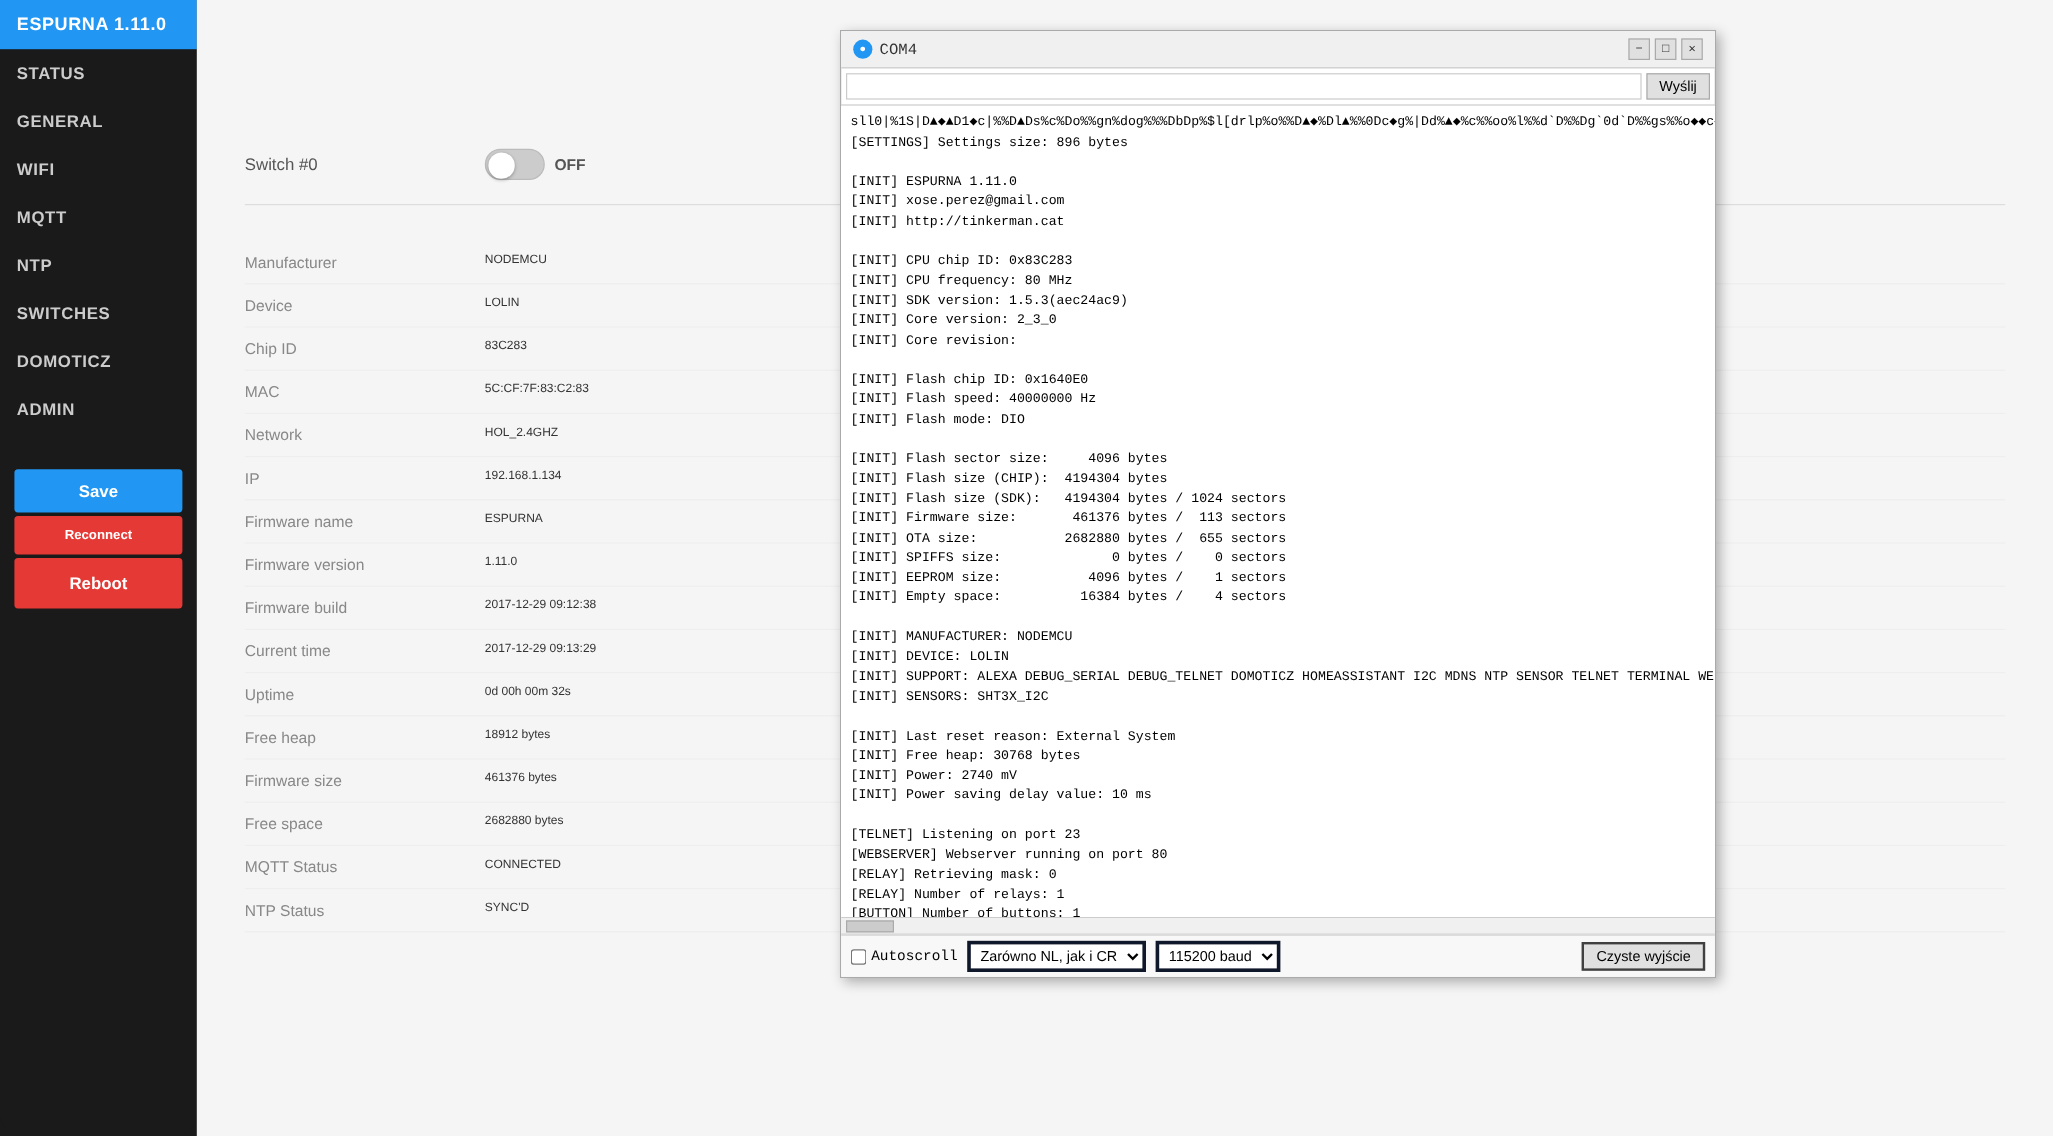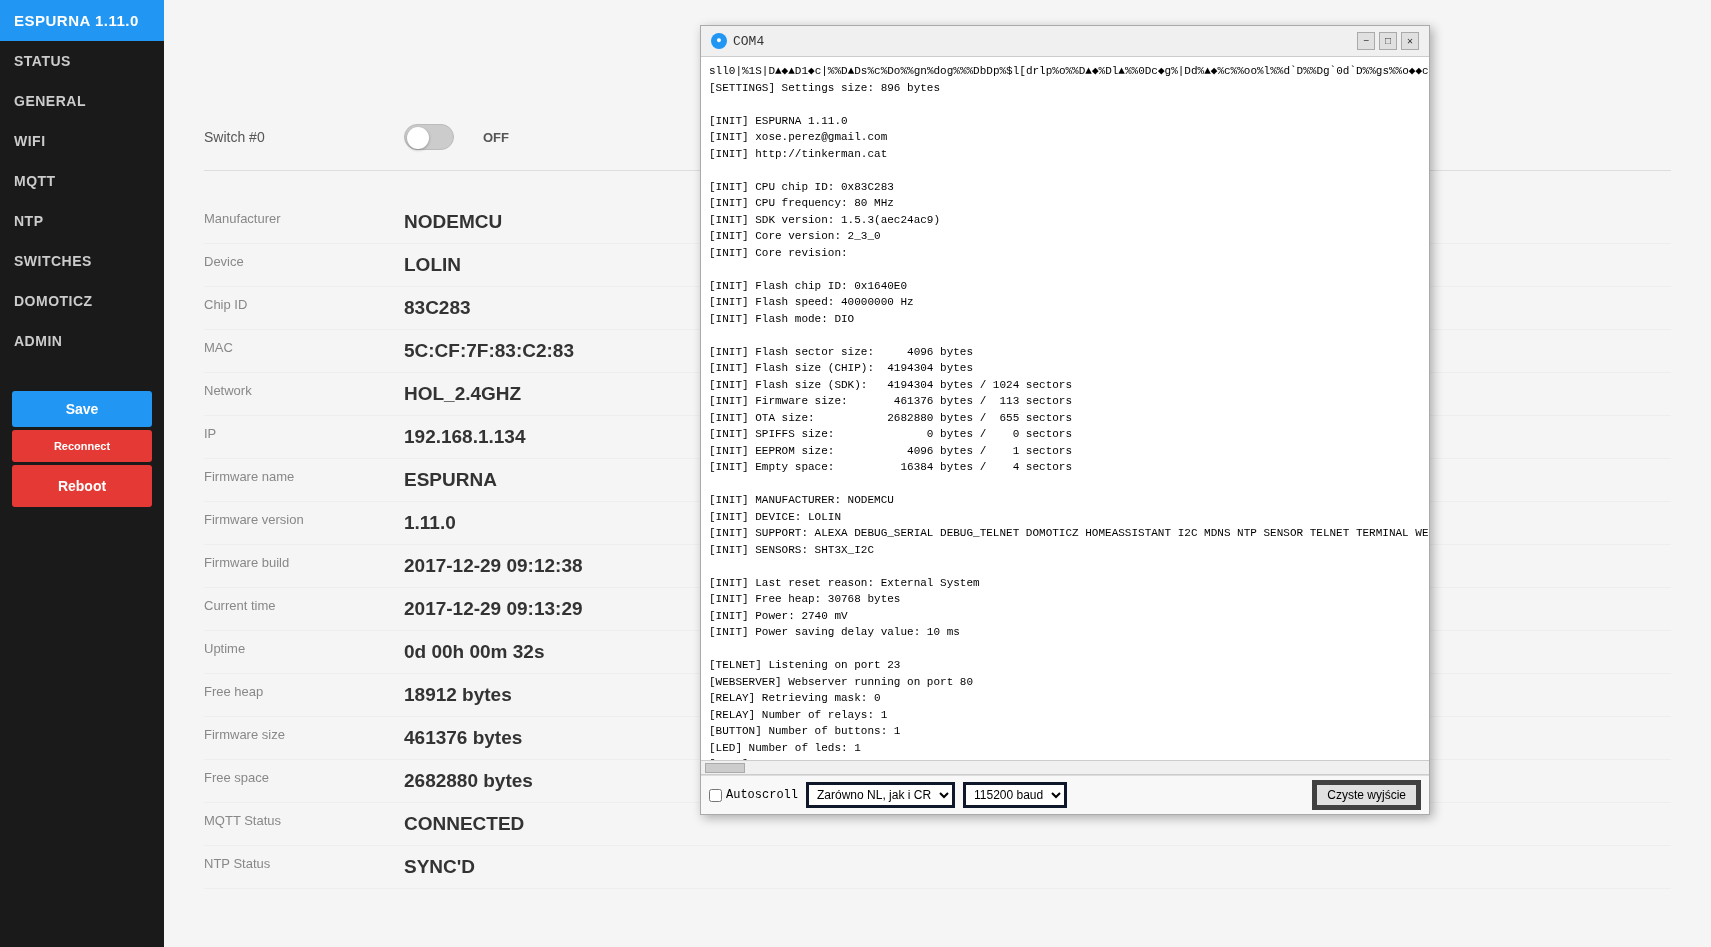--- a/index.html
+++ b/index.html
@@ -109,21 +109,20 @@
       border-bottom: 1px solid #ddd;
     }
     .switch-label {
       width: 200px;
       color: #555;
       font-size: 14px;
     }
     .toggle-container {
       display: flex;
       align-items: center;
-      gap: 21px;
     }
     .toggle-track {
       width: 50px;
       height: 26px;
       background: #ccc;
       border-radius: 13px;
       position: relative;
       cursor: pointer;
       border: 1px solid #bbb;
     }
@@ -153,22 +152,22 @@
       padding: 10px 0;
       border-bottom: 1px solid #eee;
     }
     .status-key {
       width: 200px;
       color: #888;
       font-size: 13px;
     }
     .status-val {
       color: #333;
-      font-size: 19px;
-      font-weight: 700;
+      font-size: 10px;
+      font-weight: 400;
     }
 
     
     #com-window {
       position: absolute;
       left: 700px;
       top: 25px;
       width: 730px;
       height: 790px;
       background: white;
@@ -287,21 +286,21 @@
     }
     .com-select {
       font-size: 12px;
       padding: 2px 4px;
       border: 3px solid #0f172a;
       background: white;
     }
     .com-clear-btn {
       margin-left: auto;
       background: #e0e0e0;
-      border: 5px solid #404040;
+      border: 2px solid #404040;
       padding: 3px 10px;
       cursor: pointer;
       font-size: 12px;
     }
   </style>
 </head>
 <body>
 
 <div id="sidebar">
   <div id="sidebar-title">ESPURNA 1.11.0</div>
@@ -415,20 +414,24 @@
       <div id="com-title-icon">●</div>
       <span>COM4</span>
     </div>
     <div id="com-title-buttons">
       <div class="com-title-btn">−</div>
       <div class="com-title-btn">□</div>
       <div class="com-title-btn">✕</div>
     </div>
   </div>
 
+  <div id="com-input-row">
+    <input type="text" id="com-input" style="">
+    <button id="com-send-btn">Wyślij</button>
+  </div>
 
   <div id="com-output">sll0|%1S|D▲◆▲D1◆c|%%D▲Ds%c%Do%%gn%dog%%%DbDp%$l[drlp%o%%D▲◆%Dl▲%%0Dc◆g%|Dd%▲◆%c%%oo%l%%d`D%%Dg`0d`D%%gs%%o◆◆c◆%Dl0[%%gD^
 [SETTINGS] Settings size: 896 bytes
 
 [INIT] ESPURNA 1.11.0
 [INIT] xose.perez@gmail.com
 [INIT] http://tinkerman.cat
 
 [INIT] CPU chip ID: 0x83C283
 [INIT] CPU frequency: 80 MHz

